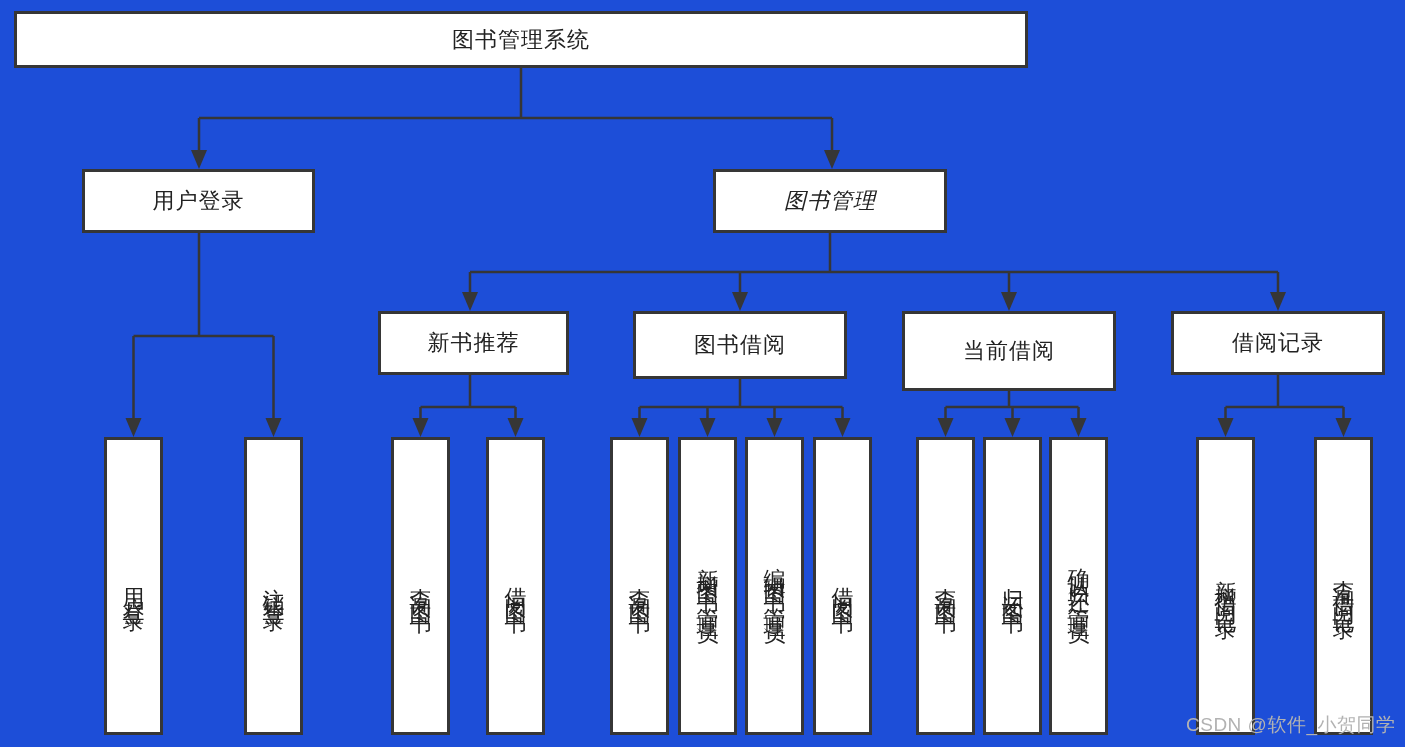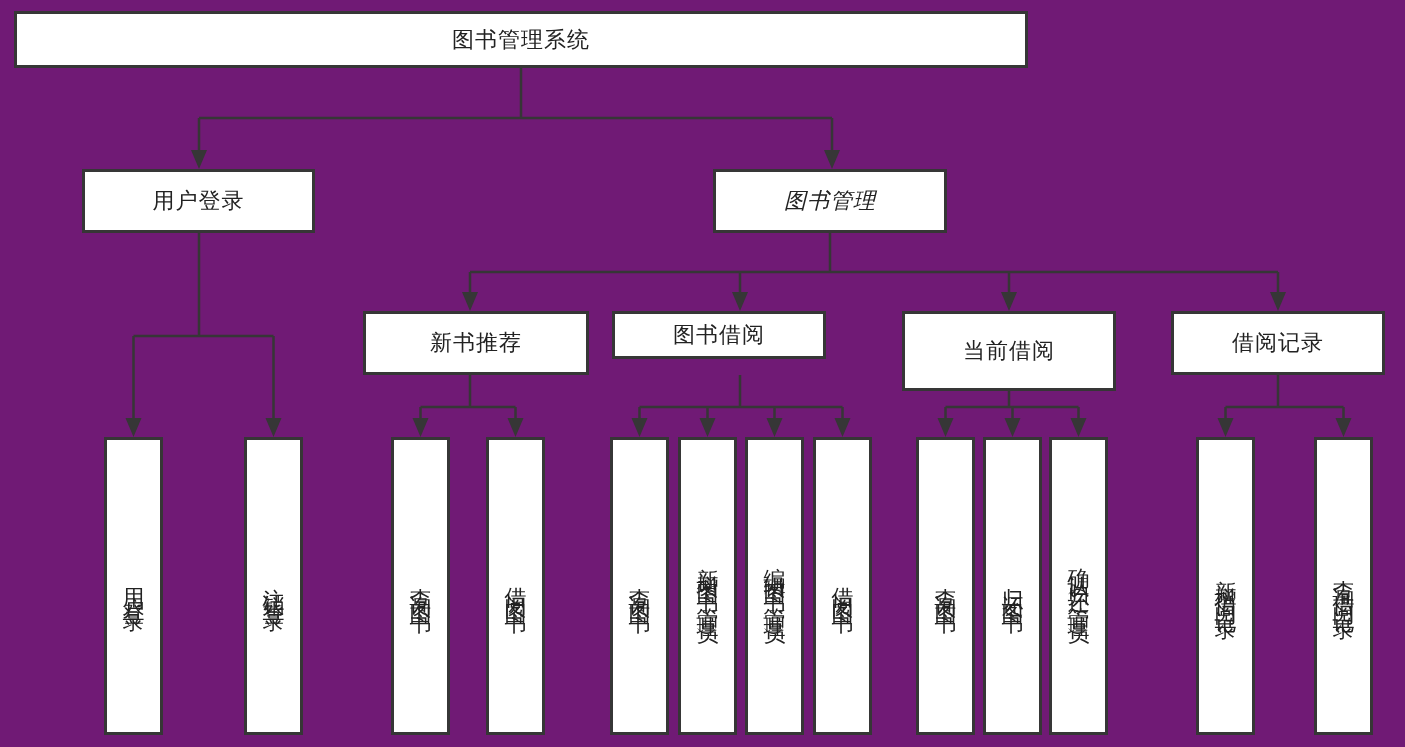--- a/index.html
+++ b/index.html
@@ -4,21 +4,21 @@
 <style>
   * { margin: 0; padding: 0; box-sizing: border-box; }
   html, body { background: #ffffff; }
   body {
     font-family: "Liberation Sans", "DejaVu Sans", sans-serif;
   }
   .stage {
     position: relative;
     width: 1405px;
     height: 747px;
-    background: #701a75;
+    background: #1d4ed8;
     overflow: hidden;
   }
   svg.wires {
     position: absolute;
     left: 0; top: 0;
     width: 1405px; height: 747px;
     z-index: 1;
   }
   .node {
     position: absolute;
@@ -84,22 +84,22 @@
       <polygon points="1217.5,418 1233.5,418 1225.5,437"></polygon>
       <polygon points="1335.5,418 1351.5,418 1343.5,437"></polygon>
     </g>
   </svg>
 
   <div class="node" style="left:14px; top:11px; width:1014px; height:57px;">图书管理系统</div>
 
   <div class="node" style="left:82px; top:169px; width:233px; height:64px;">用户登录</div>
   <div class="node" style="left:713px; top:169px; width:234px; height:64px;font-style:italic;">图书管理</div>
 
-  <div class="node" style="left:363px; top:311px; width:226px; height:64px;">新书推荐</div>
-  <div class="node" style="left:612px; top:311px; width:214px; height:48px;">图书借阅</div>
+  <div class="node" style="left:378px; top:311px; width:191px; height:64px;">新书推荐</div>
+  <div class="node" style="left:633px; top:311px; width:214px; height:68px;">图书借阅</div>
   <div class="node" style="left:902px; top:311px; width:214px; height:80px;">当前借阅</div>
   <div class="node" style="left:1171px; top:311px; width:214px; height:64px;">借阅记录</div>
 
   <div class="node vnode" style="left:104px; top:437px; width:59px; height:298px;">用户登录</div>
   <div class="node vnode" style="left:244px; top:437px; width:59px; height:298px;">注销登录</div>
 
   <div class="node vnode" style="left:391px; top:437px; width:59px; height:298px;">查询图书</div>
   <div class="node vnode" style="left:486px; top:437px; width:59px; height:298px;">借阅图书</div>
 
   <div class="node vnode" style="left:610px; top:437px; width:59px; height:298px;">查询图书</div>
@@ -107,14 +107,15 @@
   <div class="node vnode" style="left:745px; top:437px; width:59px; height:298px;">编辑图书（管理员）</div>
   <div class="node vnode" style="left:813px; top:437px; width:59px; height:298px;">借阅图书</div>
 
   <div class="node vnode" style="left:916px; top:437px; width:59px; height:298px;">查询图书</div>
   <div class="node vnode" style="left:983px; top:437px; width:59px; height:298px;">归还图书</div>
   <div class="node vnode" style="left:1049px; top:437px; width:59px; height:298px;">确认归还（管理员）</div>
 
   <div class="node vnode" style="left:1196px; top:437px; width:59px; height:298px;">新增借阅记录</div>
   <div class="node vnode" style="left:1314px; top:437px; width:59px; height:298px;">查询借阅记录</div>
 
+  <div class="watermark">CSDN @软件_小贺同学</div>
 
 </div>
 
 </body></html>

